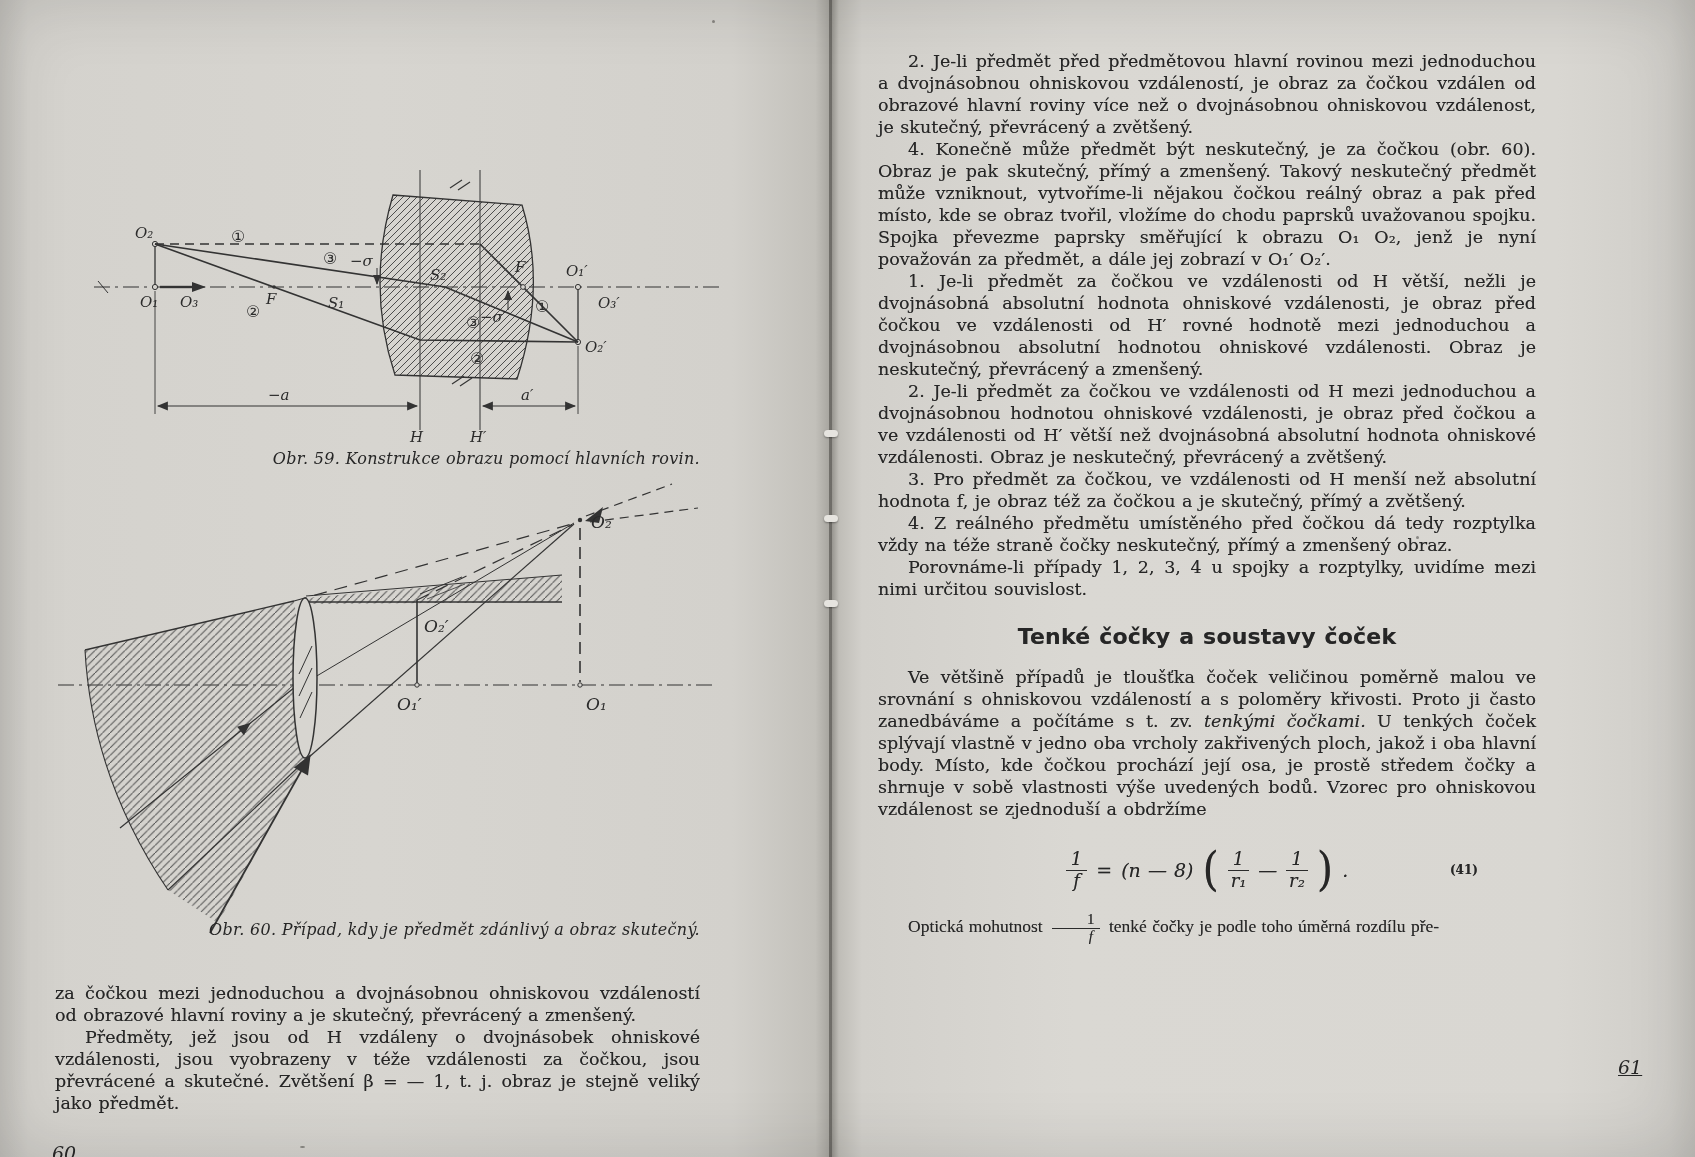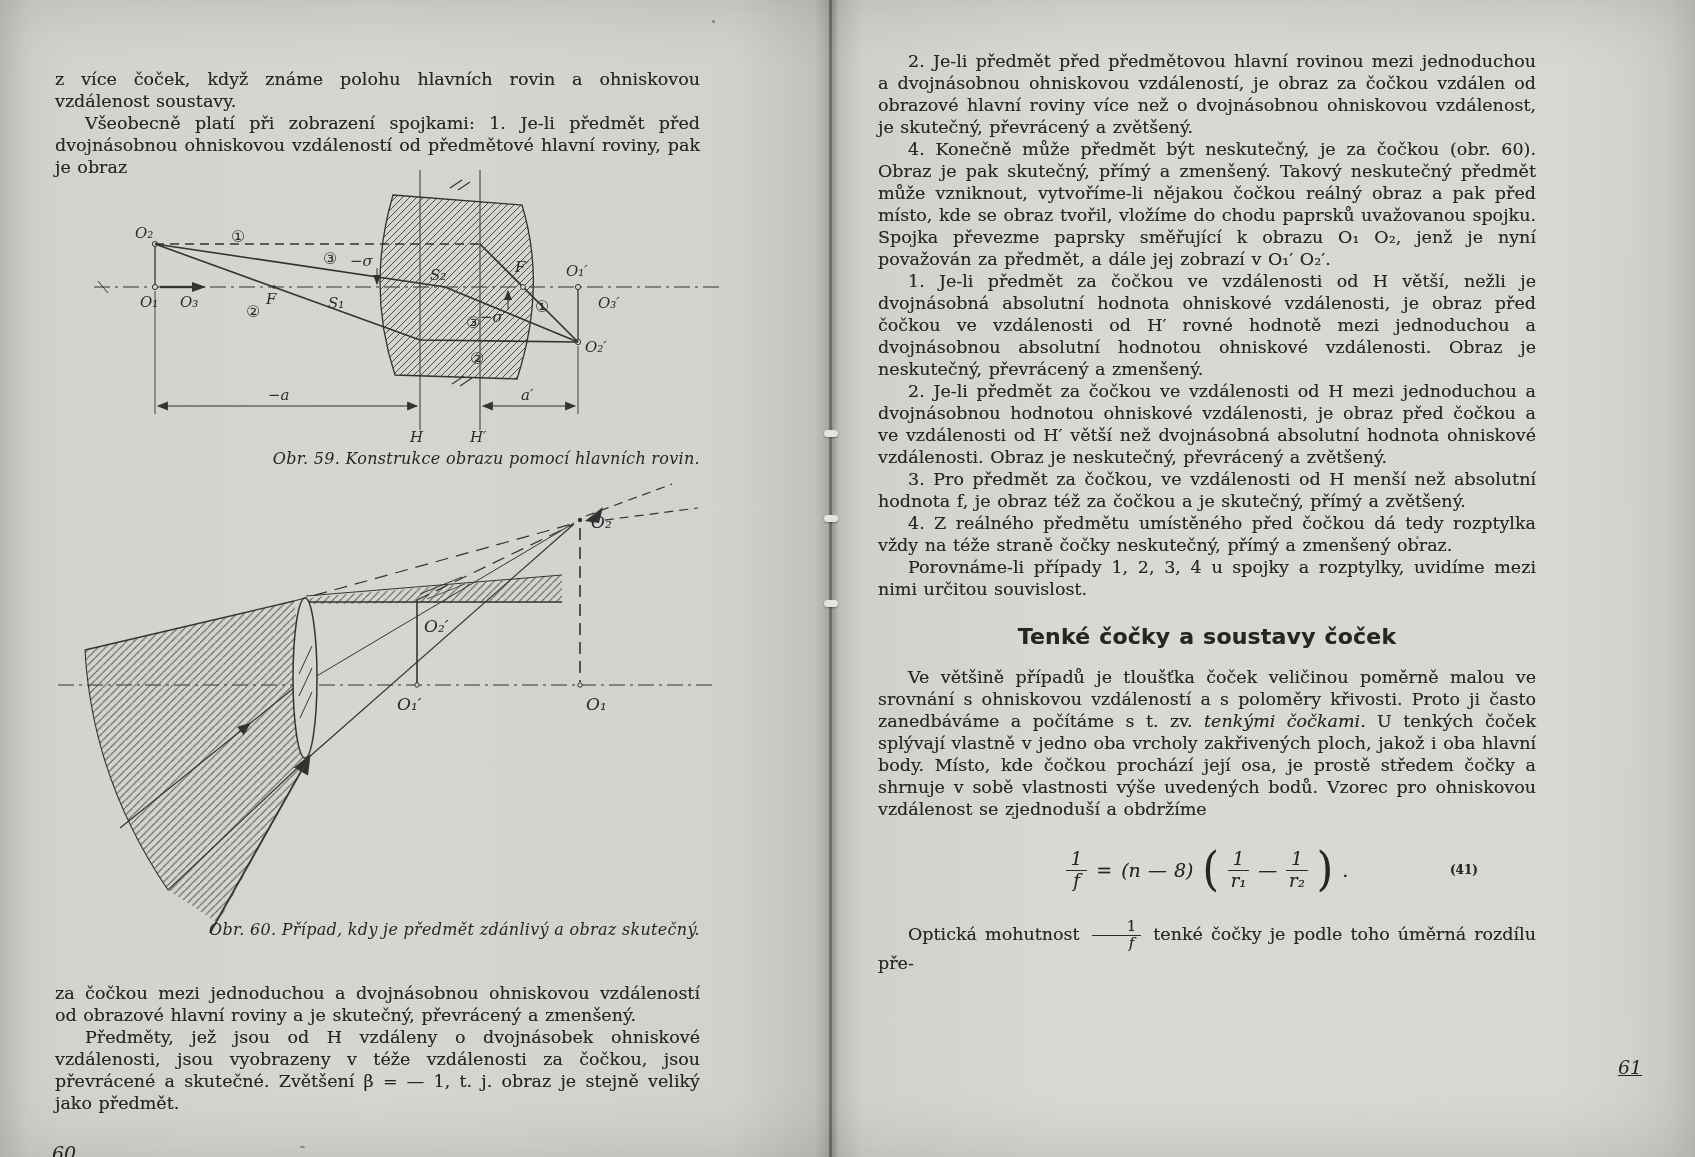--- a/index.html
+++ b/index.html
@@ -39,24 +39,20 @@
 <body>
 
 <div class="book">
   <div class="page-left"></div>
   <div class="page-right"></div>
   <div class="crease"></div>
   <div class="stitch" style="top:430px;"></div>
   <div class="stitch" style="top:515px;"></div>
   <div class="stitch" style="top:600px;"></div>
 
-  <div class="txt" style="left:55px;top:68px;width:645px;">
-    <p>z více čoček, když známe polohu hlavních rovin a ohniskovou vzdálenost soustavy.</p>
-    <p class="indent">Všeobecně platí při zobrazení spojkami: 1. Je-li předmět před dvojnásobnou ohniskovou vzdáleností od předmětové hlavní roviny, pak je obraz</p>
-  </div>
 
   <svg style="left:88px;top:162px;" width="640" height="300" viewBox="0 0 640 300">
     <defs>
       <pattern id="hatch59" patternUnits="userSpaceOnUse" width="7" height="7">
         <path d="M-1,8 L8,-1" stroke="#4d4d4d" stroke-width="1"></path>
       </pattern>
       <marker id="dimArr" markerWidth="12" markerHeight="10" refX="10" refY="5" orient="auto-start-reverse">
         <path d="M1,1 L11,5 L1,9 Z" fill="#333"></path>
       </marker>
     </defs>
@@ -210,21 +206,21 @@
       <span>—</span>
       <span class="frac">
           <span class="fn">1</span>
           <span class="fd">r₂</span>
         </span>
       <span class="bigparen">)</span>
       <span>.</span>
       <span class="eqnum">(41)</span>
     </div>
 
-    <p class="indent" style="margin-top:17px;"><span>Optická mohutnost</span>
+    <p class="indent" style="margin-top:10px;font-family:Liberation Serif, serif;"><span>Optická mohutnost</span>
       <span class="frac small" style="display:inline-flex;">
           <span class="fn">1</span>
           <span class="fd" style="font-style:italic;">f</span>
         </span>
       <span>tenké čočky je podle toho úměrná rozdílu pře-</span></p>
   </div>
 
   <div class="pagenum" style="left:1618px;top:1056px;">61</div>
 
   <div class="speck" style="left:712px;top:20px;"></div>

